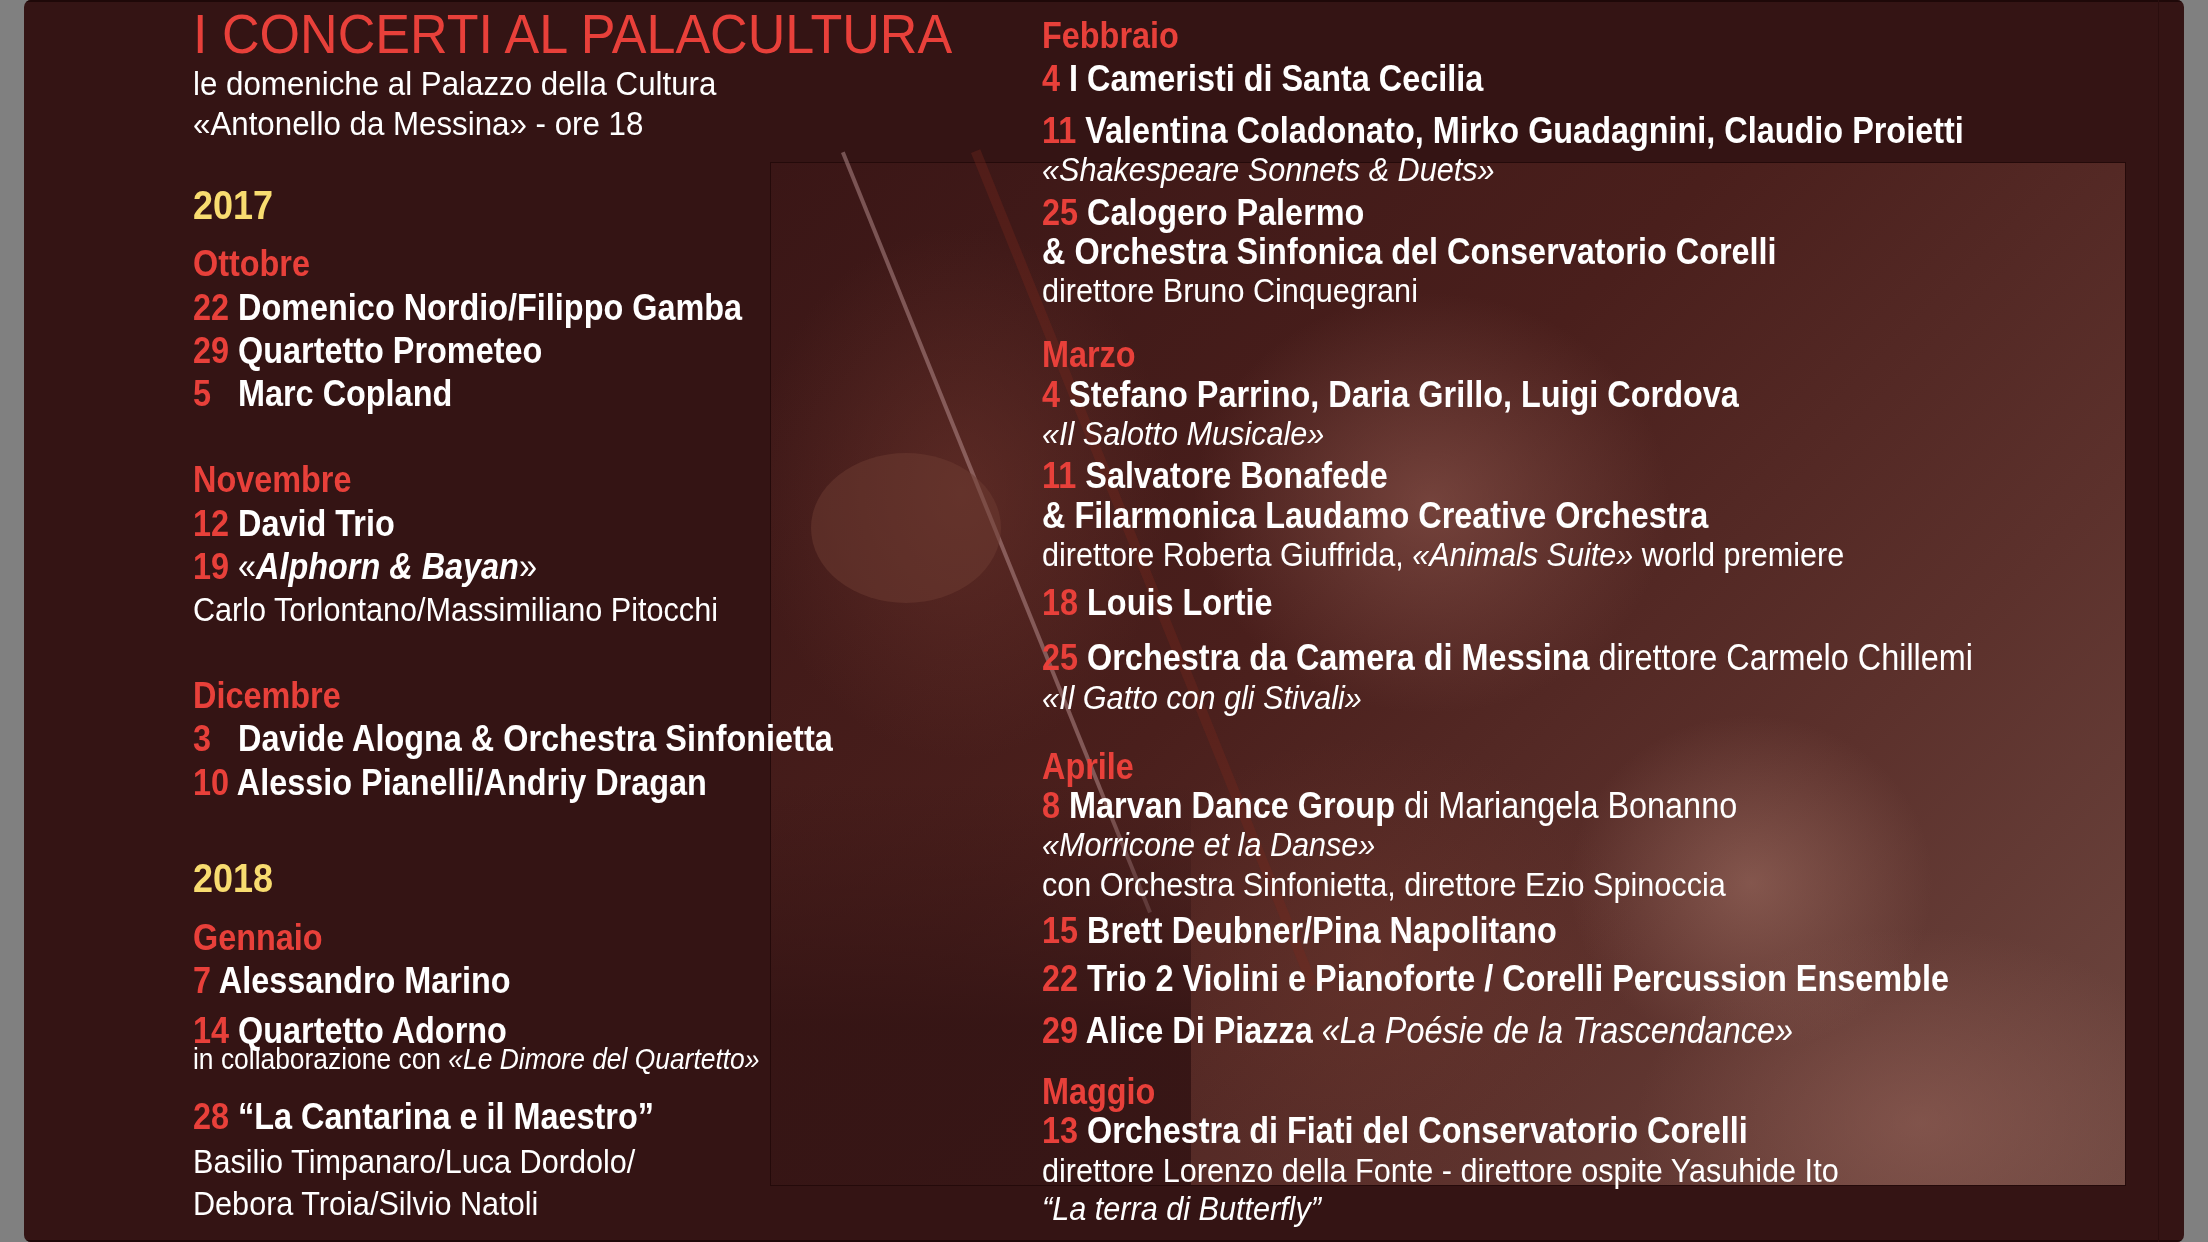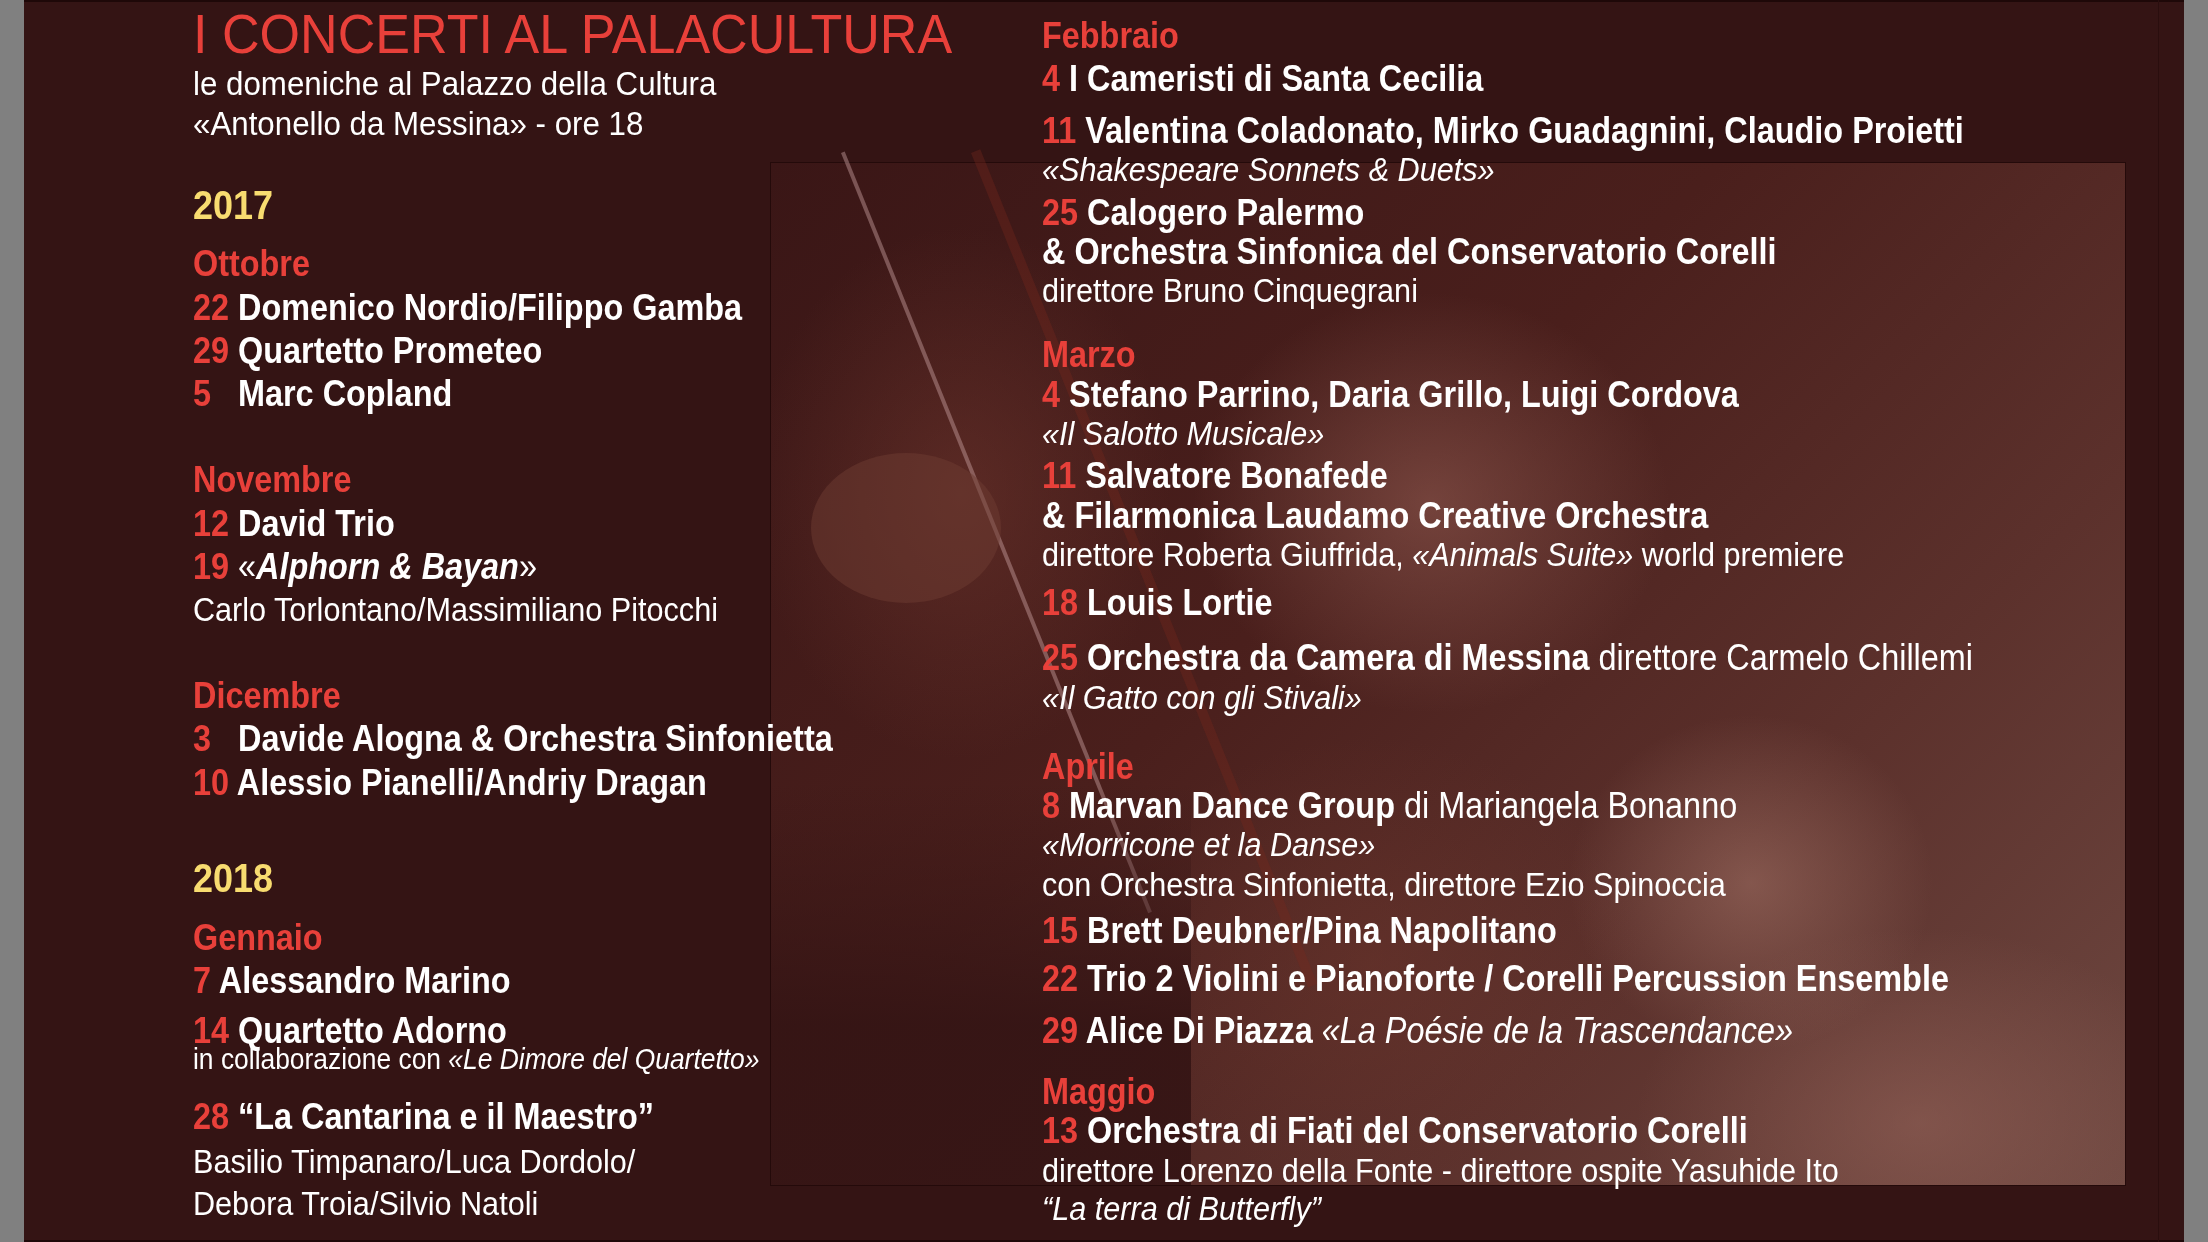--- a/index.html
+++ b/index.html
@@ -6,20 +6,21 @@
   body {
     width: 2208px; height: 1242px; overflow: hidden;
     background: #808080;
     font-family: "Liberation Sans", sans-serif;
     position: relative;
   }
   .poster {
     position: absolute; left: 24px; top: 0; width: 2160px; height: 1242px;
     background: #341414;
     overflow: hidden;
+    border-radius: 7px;
   }
   .rule-top { position:absolute; left:0; top:0; width:2160px; height:2px; background:#1e0808; }
   .rule-bottom { position:absolute; left:0; bottom:0; width:2160px; height:2px; background:#1e0808; }
   .rule-right { position:absolute; left:2134px; top:0; width:1px; height:1242px; background:#2a0e0e; }
   .photo {
     position: absolute; left: 746px; top: 162px; width: 1354px; height: 1022px;
     border: 1px solid #240a0a;
     background:
       radial-gradient(ellipse 340px 300px at 660px 340px, rgba(150,95,85,0.55), rgba(150,95,85,0) 70%),
       radial-gradient(ellipse 260px 240px at 980px 720px, rgba(190,140,125,0.40), rgba(190,140,125,0) 70%),

